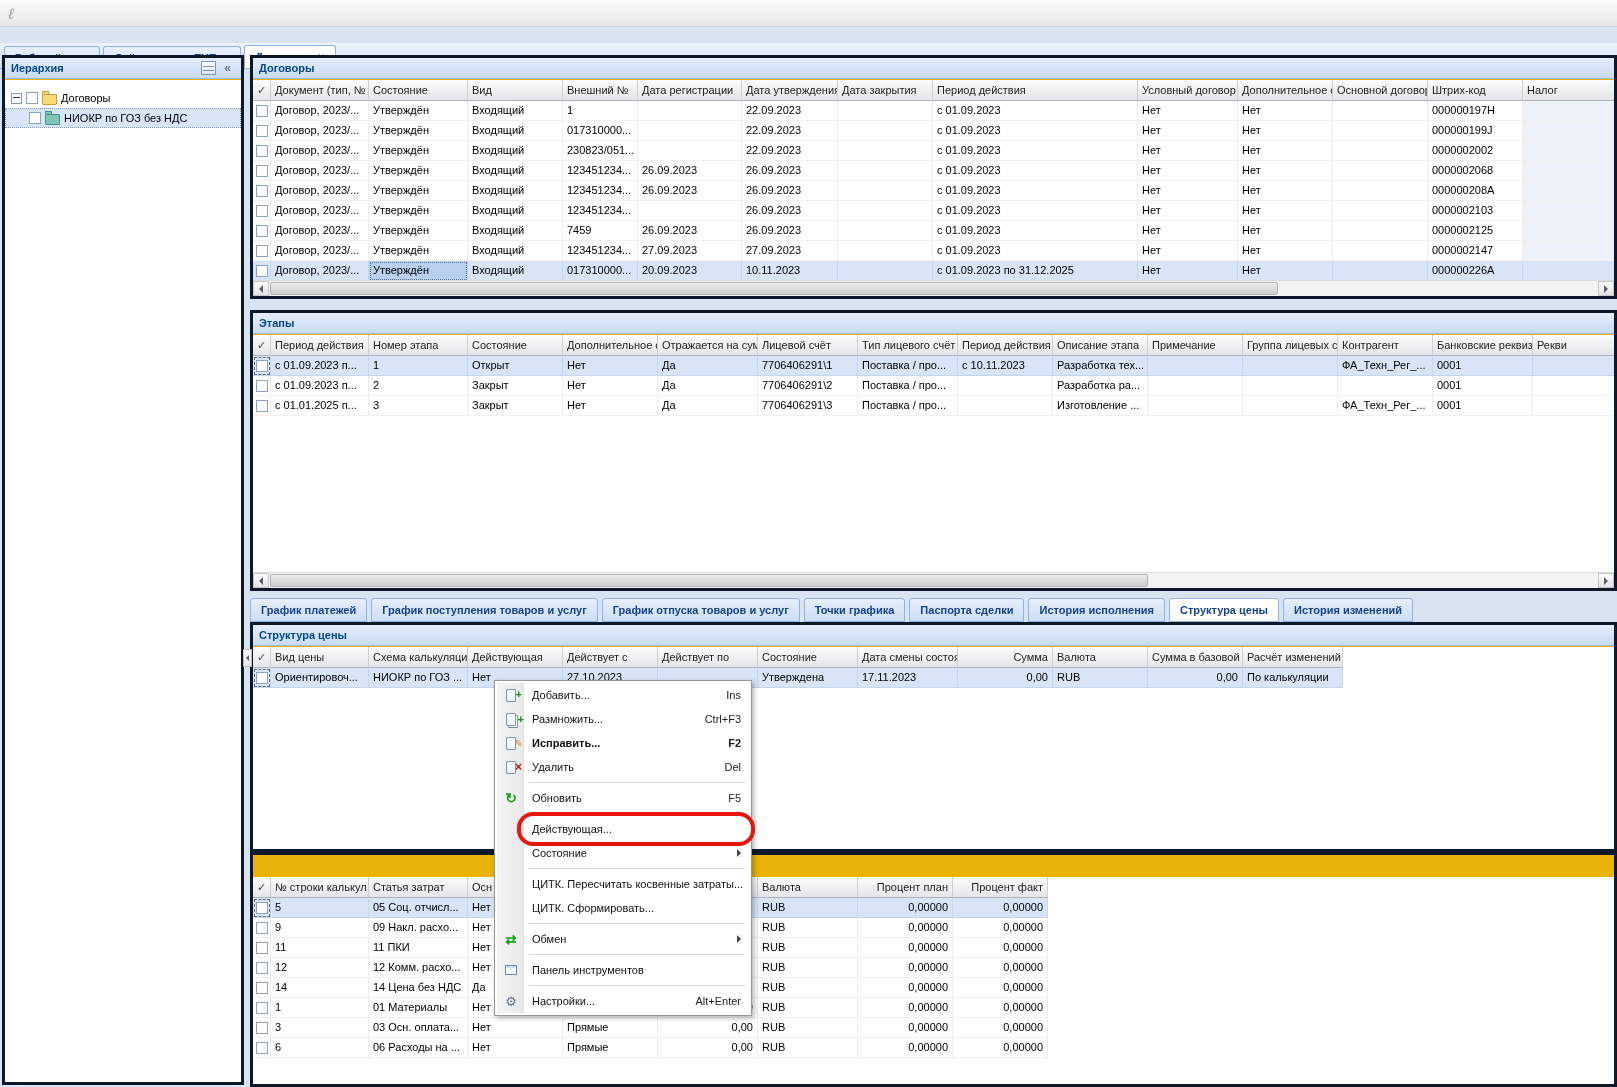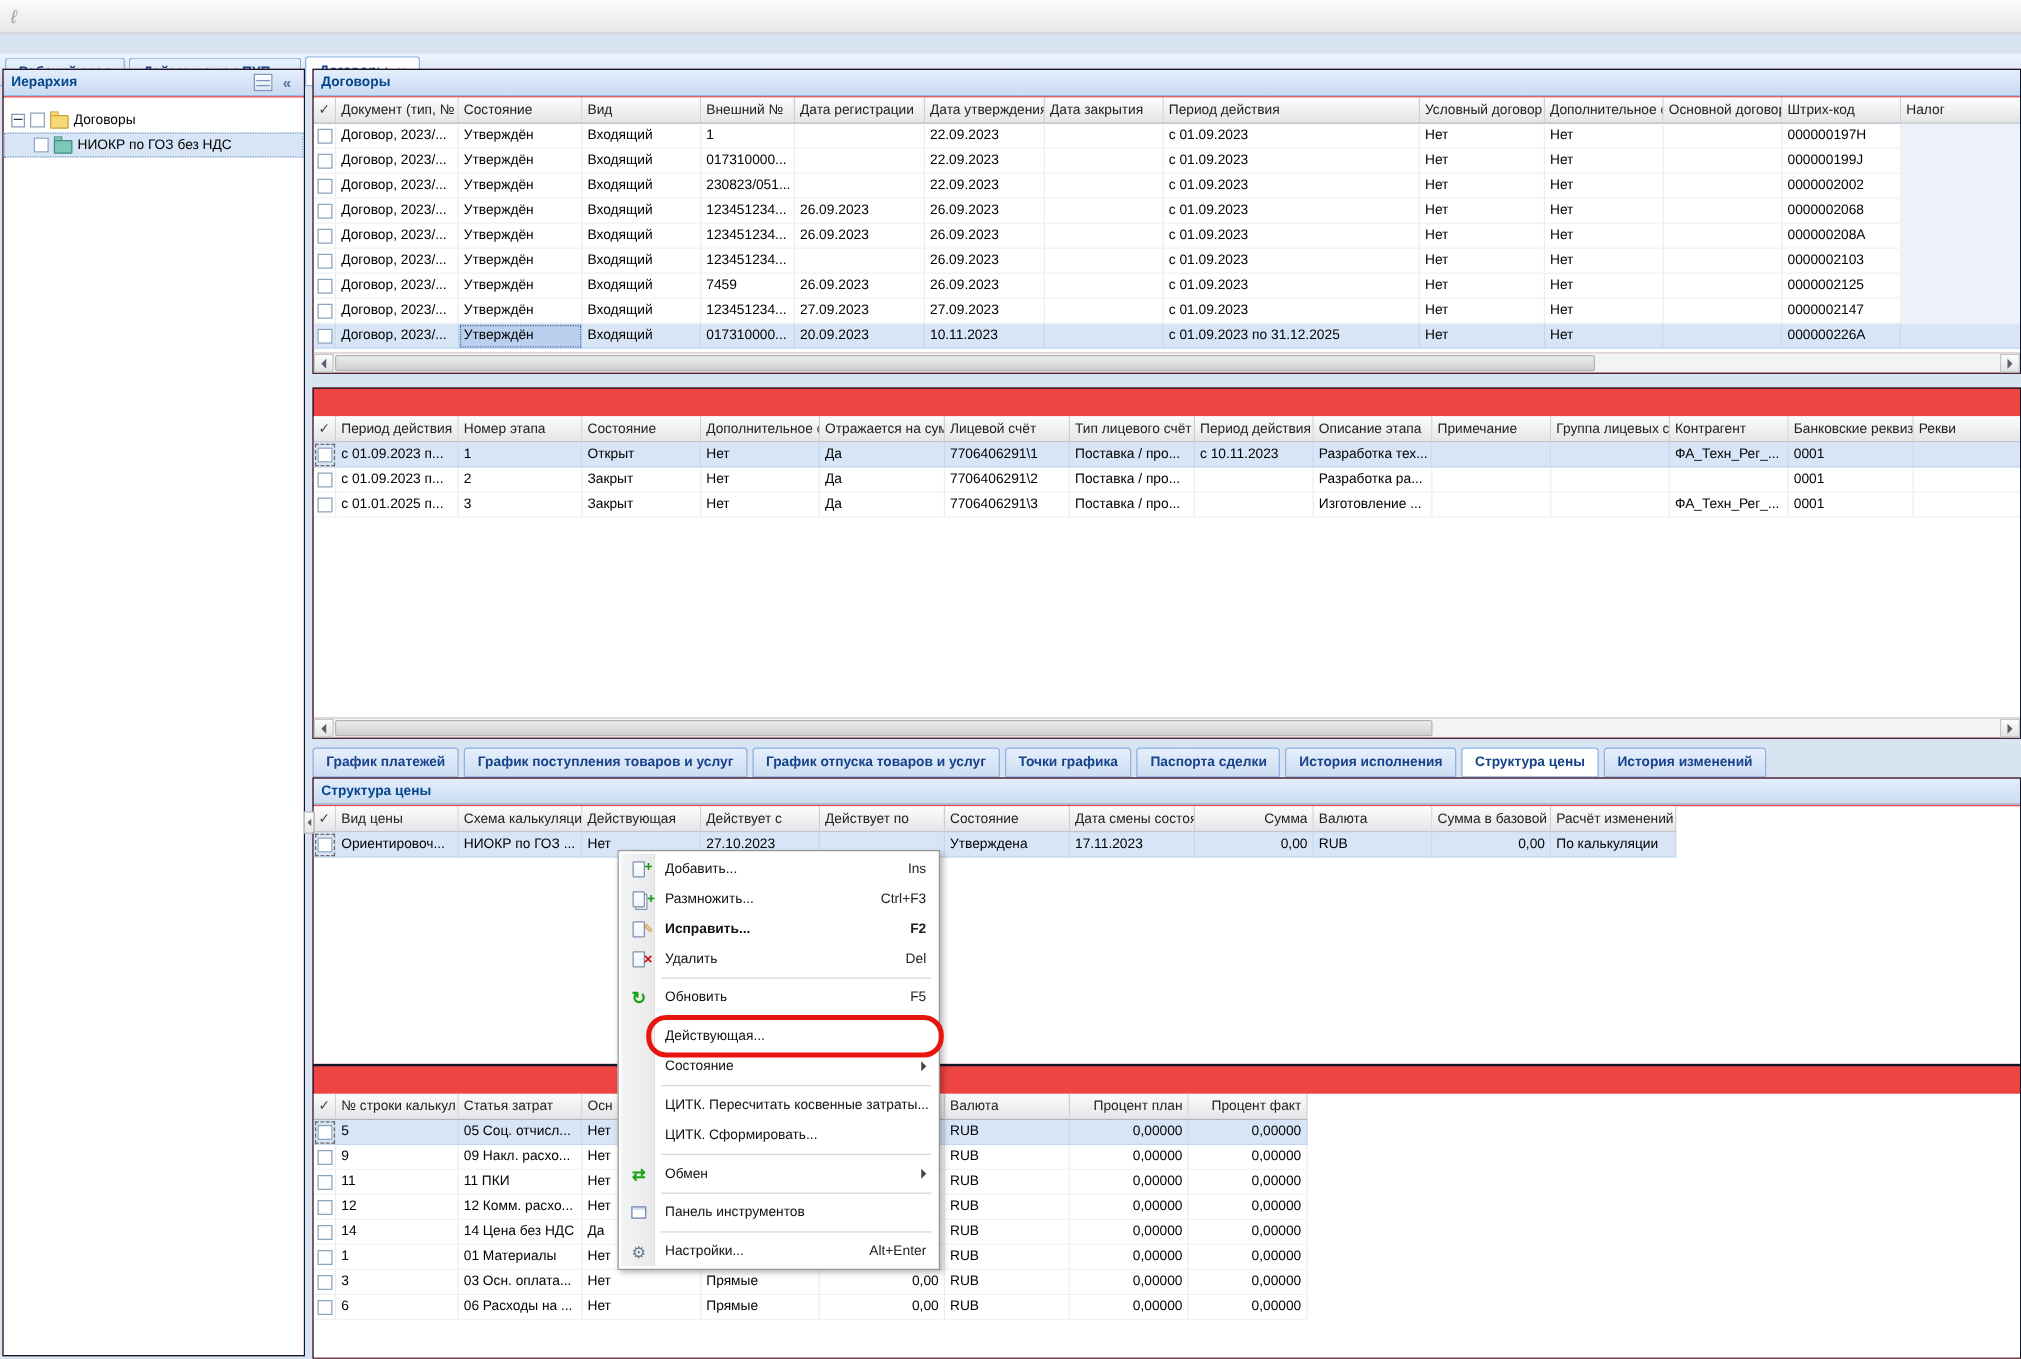--- a/index.html
+++ b/index.html
@@ -18,21 +18,21 @@
   
   #tabbar{position:absolute;top:43px;left:0;width:100%;height:26px;box-sizing:border-box;
     background:linear-gradient(#eef4fd,#cfdef2);border-bottom:1px solid #8db2e3;
     display:flex;align-items:flex-end;padding-left:4px;gap:3px}
   .tab{height:21px;display:flex;align-items:center;gap:7px;padding:0 10px;
     border:1px solid #8db2e3;border-bottom:none;border-radius:3px 3px 0 0;
     background:linear-gradient(#e8f1fc,#cedef3);color:#15428b;font-weight:bold;cursor:default}
   .tab.active{background:#fff;height:22px}
   .tab-close{color:#7f93b5;font-weight:normal;font-size:12px;line-height:1;cursor:pointer}
   
-  .panel{position:absolute;border:1px solid #0f172a;background:#ef4444;box-sizing:border-box}
+  .panel{position:absolute;border:3px solid #0f172a;background:#eab308;box-sizing:border-box}
   .phdr{height:21px;background:linear-gradient(#e4eefb,#c9dbf3);border-bottom:1px solid #99bbe8;
     color:#04468c;font-weight:bold;display:flex;align-items:center;padding:0 6px;box-sizing:border-box}
   .ptools{margin-left:auto;display:flex;align-items:center;gap:4px}
   .ptool{width:15px;height:14px;display:flex;align-items:center;justify-content:center;
     color:#5d729b;font-weight:bold;cursor:pointer;font-size:12px;line-height:1}
   .grid-ico{border:1px solid #7d95bd;background:
     linear-gradient(#fff,#dce7f6) , #fff;box-sizing:border-box;position:relative}
   .grid-ico::after{content:"";position:absolute;left:1px;right:1px;top:4px;border-top:1px solid #7d95bd;
     box-shadow:0 4px 0 #7d95bd}
   
@@ -346,20 +346,23 @@
     </div>
   <div class="hscroll">
     <span class="sarrow left"></span>
     <span class="sthumb" style="width:1008px"></span>
     <span class="sflex"></span>
     <span class="sarrow right"></span>
   </div>
 </div>
 
 <div class="panel" id="stages-panel" style="left:250px;top:310px;width:1367px;height:281px">
+  <div class="phdr">
+    <span>Этапы</span>
+  </div>
   <div class="grid with-scroll">
       <div class="ghdr">
         <div class="ghc chk-col" style="width: 18px;">✓</div>
         <div class="ghc" style="width: 98px;">Период действия</div>
         <div class="ghc" style="width: 99px;">Номер этапа</div>
         <div class="ghc" style="width: 95px;">Состояние</div>
         <div class="ghc" style="width: 95px;">Дополнительное с</div>
         <div class="ghc" style="width: 100px;">Отражается на сум</div>
         <div class="ghc" style="width: 100px;">Лицевой счёт</div>
         <div class="ghc" style="width: 100px;">Тип лицевого счёт</div>

